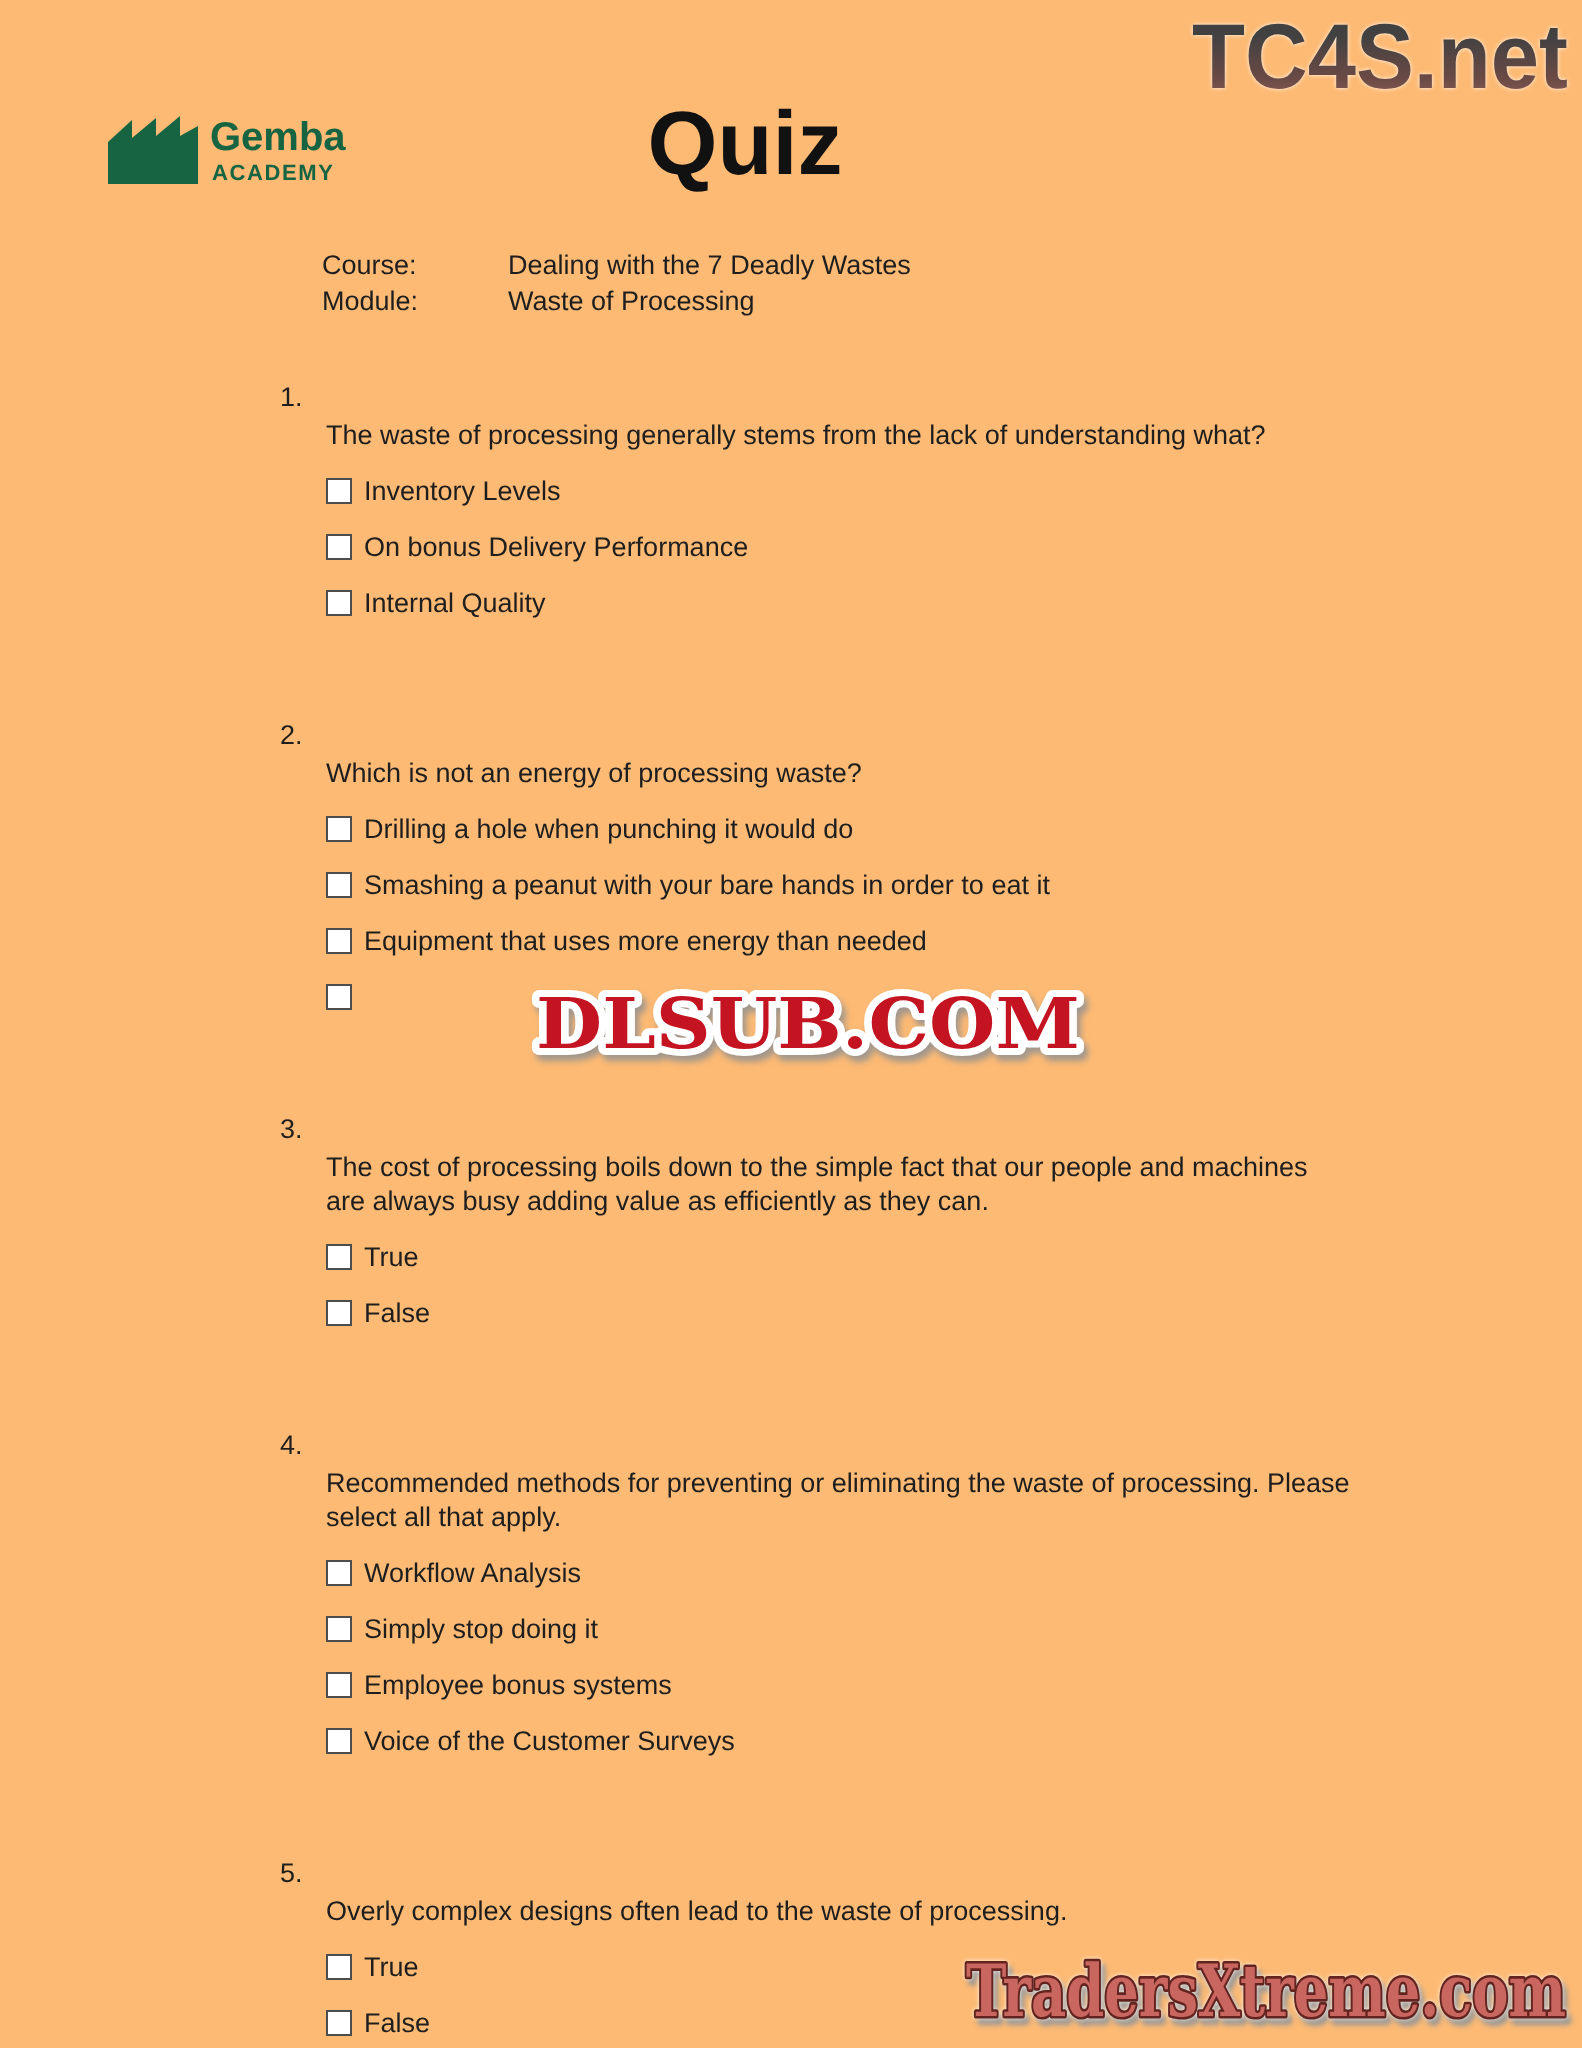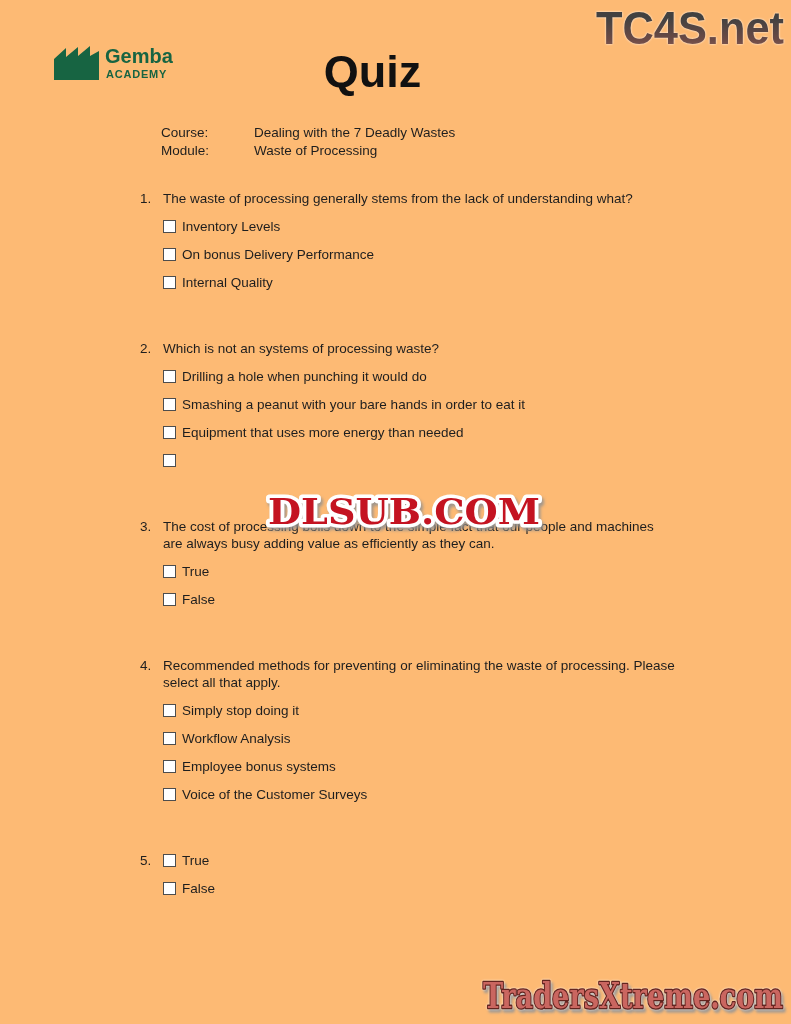--- a/index.html
+++ b/index.html
@@ -7,21 +7,21 @@
   body {
     width: 791px; height: 1024px;
     font-family: "Liberation Sans", sans-serif;
     color: #1e1e1e;
     position: relative;
     overflow: hidden;
   }
   .page { position: absolute; inset: 0; background: #fdba74; }
 
   
-  .logo-wrap { position: absolute; left: 52px; top: 44px; }
+  .logo-wrap { position: absolute; left: 52px; top: 56px; }
   .page-title {
     position: absolute; left: 0; top: 46px; width: 745px;
     text-align: center;
     font-size: 45px; font-weight: bold; color: #111;
     letter-spacing: 0px;
   }
 
   
   .wm-tc4s {
     position: absolute; right: 3px; top: 2px;
@@ -42,21 +42,21 @@
 
   
   .meta { position: absolute; left: 117px; top: 124px; font-size: 13.5px; line-height: 18px; margin-left: 44px; }
   .meta-row { display: flex; }
   .meta-label { width: 93px; }
 
   
   .questions { position: absolute; left: 140px; top: 190px; width: 540px; }
   .question { display: flex; margin-bottom: 38px; }
   .q-num { width: 23px; flex: 0 0 23px; font-size: 13.5px; line-height: 17px; }
-  .q-body { flex: 1; }
+  .q-body { flex: 1; margin-top: 19px; }
   .q-text { font-size: 13.5px; line-height: 17px; margin-bottom: 11px; max-width: 512px; }
   .option { margin-bottom: 11px; font-size: 13.5px; line-height: 17px; cursor: pointer; }
   .checkbox {
     display: inline-block; width: 13px; height: 13px;
     border: 1px solid #4d4d4d; background: #fff;
     vertical-align: -2px; margin-right: 6px;
   }
 </style>
 </head>
 <body>
@@ -115,21 +115,21 @@
   <div class="option">
     <span class="checkbox"></span><span class="opt-label">Internal Quality</span>
   </div>
 </div>
     </div>
   </div>
 
   <div class="question">
     <div class="q-num">2.</div>
     <div class="q-body">
-      <div class="q-text">Which is not an systems of processing waste?</div>
+      <div class="q-text">Which is not an energy of processing waste?</div>
       <div class="q-options">
   <div class="option">
     <span class="checkbox"></span><span class="opt-label">Drilling a hole when punching it would do</span>
   </div>
 
   <div class="option">
     <span class="checkbox"></span><span class="opt-label">Smashing a peanut with your bare hands in order to eat it</span>
   </div>
 
   <div class="option">
@@ -158,41 +158,42 @@
 </div>
     </div>
   </div>
 
   <div class="question">
     <div class="q-num">4.</div>
     <div class="q-body">
       <div class="q-text">Recommended methods for preventing or eliminating the waste of processing. Please select all that apply.</div>
       <div class="q-options">
   <div class="option">
+    <span class="checkbox"></span><span class="opt-label">Workflow Analysis</span>
+  </div>
+
+  <div class="option">
     <span class="checkbox"></span><span class="opt-label">Simply stop doing it</span>
   </div>
 
   <div class="option">
-    <span class="checkbox"></span><span class="opt-label">Workflow Analysis</span>
-  </div>
-
-  <div class="option">
     <span class="checkbox"></span><span class="opt-label">Employee bonus systems</span>
   </div>
 
   <div class="option">
     <span class="checkbox"></span><span class="opt-label">Voice of the Customer Surveys</span>
   </div>
 </div>
     </div>
   </div>
 
   <div class="question">
     <div class="q-num">5.</div>
     <div class="q-body">
+      <div class="q-text">Overly complex designs often lead to the waste of processing.</div>
       <div class="q-options">
   <div class="option">
     <span class="checkbox"></span><span class="opt-label">True</span>
   </div>
 
   <div class="option">
     <span class="checkbox"></span><span class="opt-label">False</span>
   </div>
 </div>
     </div>

